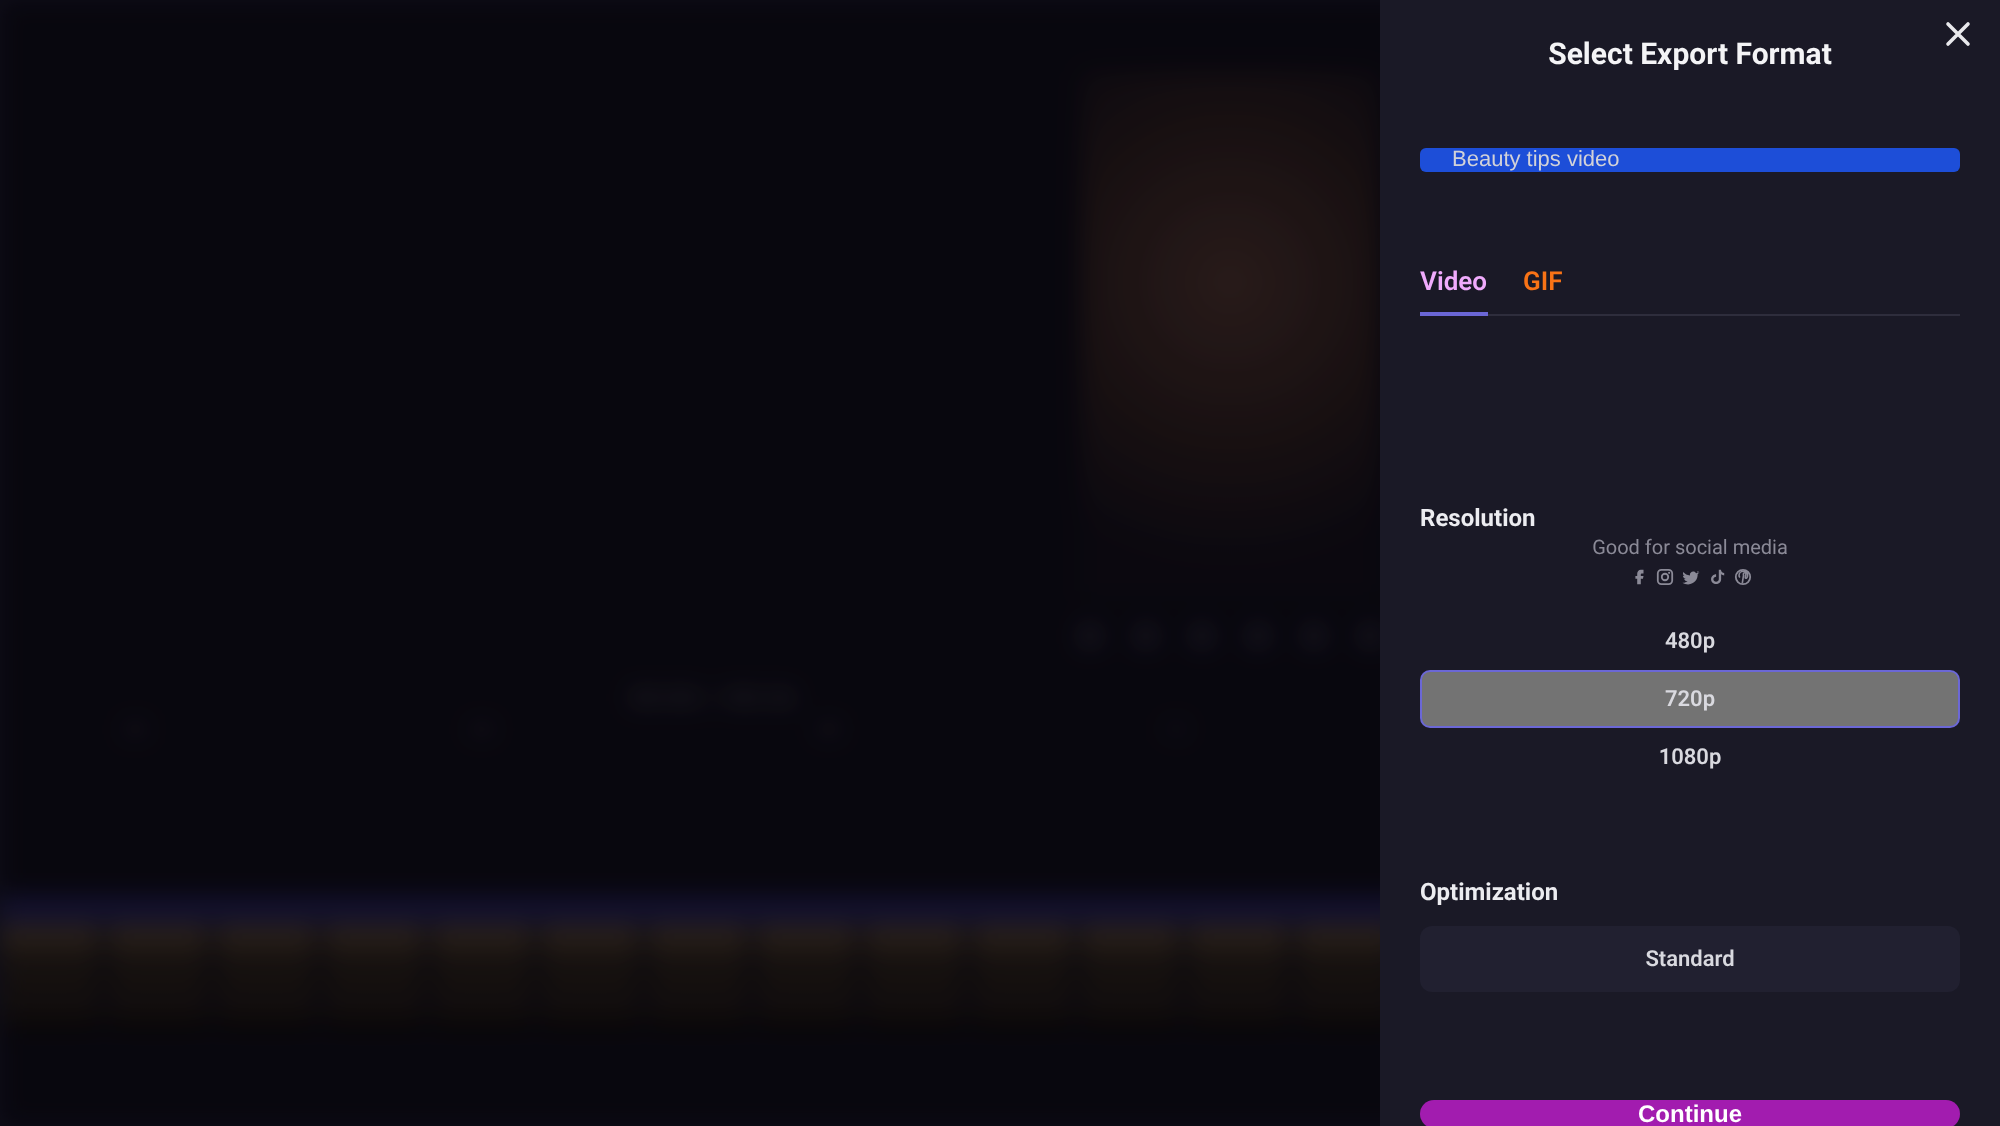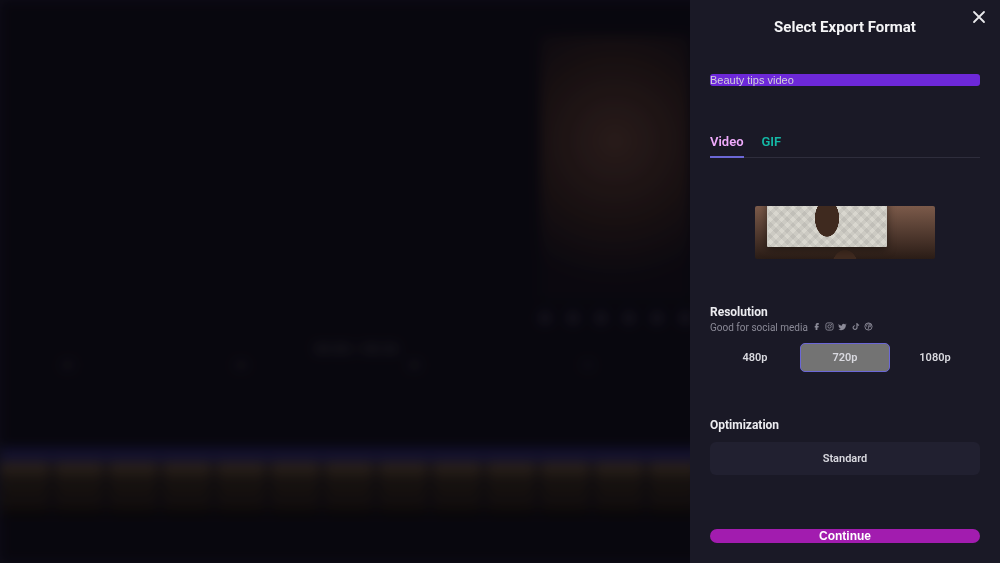--- a/index.html
+++ b/index.html
@@ -52,25 +52,25 @@
     font-size: 12px;
     gap: 26px;
   }
   .panel .header { position: relative; padding-top: 18px; text-align: center; }
   .panel .title { font-size: 15px; font-weight: 700; color: #f4f4f6; }
   .panel .close { position: absolute; right: -8px; top: 10px; width: 18px; height: 18px; cursor: pointer; color: #e9e9ec; }
   .panel .close svg { width: 14px; height: 14px; }
 
   .panel .name-input {
     margin-top: 12px; width: 100%; height: 24px; border: none; border-radius: 3px;
-    background: #6d28d9; color: #d2d2d8; padding: 0 0; font-size: 11px; outline: none;
+    background: #1d4ed8; color: #d2d2d8; padding: 0 16px; font-size: 11px; outline: none;
   }
 
   .tabs { display: flex; gap: 18px; margin-top: 22px; border-bottom: 1px solid #2e2d3c; }
-  .tabs .tab { padding-bottom: 8px; font-size: 13px; font-weight: 600; color: #14b8a6; cursor: pointer; position: relative; }
+  .tabs .tab { padding-bottom: 8px; font-size: 13px; font-weight: 600; color: #f97316; cursor: pointer; position: relative; }
   .tabs .tab.active { color: #f0abfc; }
   .tabs .tab.active::after { content: ""; position: absolute; left: 0; right: 0; bottom: -1px; height: 2px; background: #6b67d6; }
 
   .preview-card {
     margin: 22px auto 0 auto; width: 180px; height: 114px; position: relative;
     background: linear-gradient(#7b5a4a, #2a1c16);
     border-radius: 2px; overflow: hidden;
   }
   .preview-card .dog {
     position: absolute; left: 50%; top: 12px; transform: translateX(-50%);
@@ -97,25 +97,25 @@
       radial-gradient(11px 10px at 50% 16%, #3c251b 0 70%, transparent 72%),
       radial-gradient(5px 8px  at 34% 16%, #2c1a12 0 70%, transparent 72%),
       radial-gradient(5px 8px  at 66% 16%, #2c1a12 0 70%, transparent 72%),
       radial-gradient(2px 2px  at 44% 14%, #c9b98a 0 70%, transparent 72%),
       radial-gradient(2px 2px  at 56% 14%, #c9b98a 0 70%, transparent 72%),
       radial-gradient(17px 26px at 50% 62%, #3f2a1f 0 70%, transparent 72%);
   }
 
   .section { margin-top: 20px; }
   .section h4 { font-size: 12px; font-weight: 700; color: #ececf0; }
-  .section .sub { margin-top: 3px; font-size: 10px; color: #8b8a97; display: flex; align-items: center; gap: 4px; }
+  .section .sub { margin-top: 3px; font-size: 10px; color: #8b8a97; display: flex; align-items: center; gap: 4px; flex-direction: column; }
   .section .sub .social-icons { display: inline-flex; gap: 4px; }
   .section .sub .social-icons svg { width: 9px; height: 9px; fill: #8b8a97; }
 
-  .seg { margin-top: 10px; display: flex; gap: 0; background: transparent; }
+  .seg { margin-top: 10px; display: flex; gap: 0; background: transparent; flex-direction: column; }
   .seg.boxed { background: #212030; border-radius: 6px; padding: 3px; }
   .seg .opt {
     flex: 1; text-align: center; padding: 7px 0; font-size: 11px; font-weight: 600;
     color: #d9d9df; border-radius: 5px; cursor: pointer;
   }
   .seg .opt.border-selected { border: 1px solid #6b67d6; background: #737373; }
   .seg:not(.boxed) .opt:not(.border-selected) { border: 1px solid transparent; }
   .seg.boxed .opt.fill-selected { background: #33324a; }
 
   .continue {

